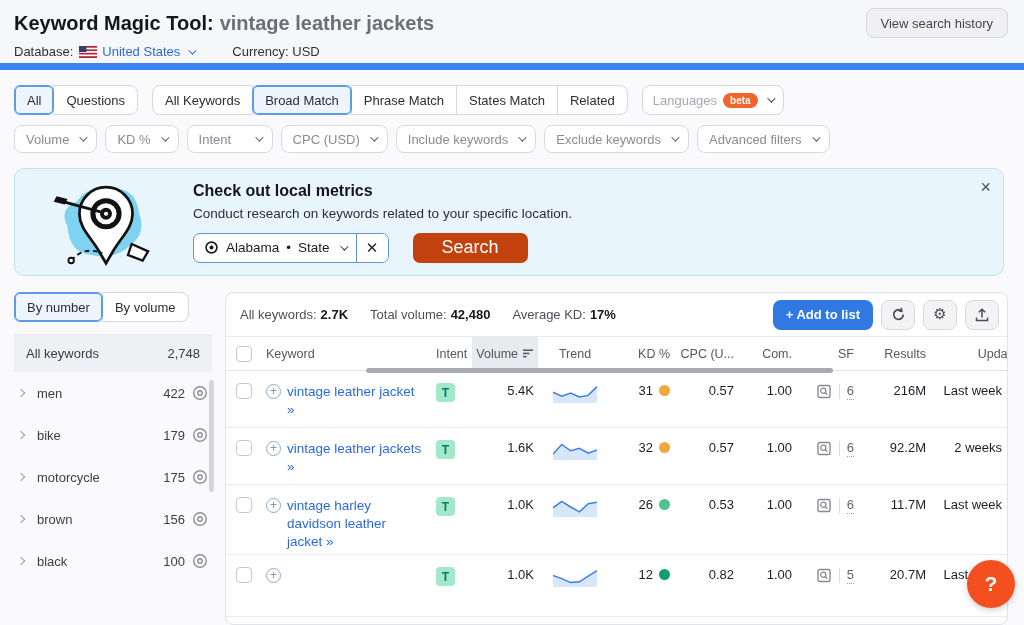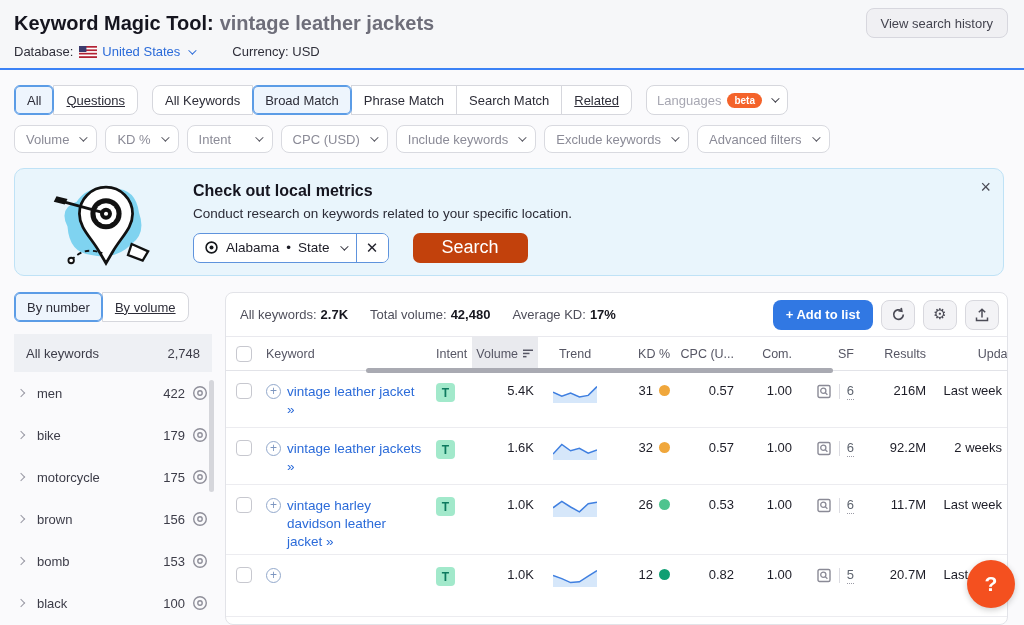--- a/index.html
+++ b/index.html
@@ -1,36 +1,36 @@
 <!DOCTYPE html>
 <html><head>
 <meta charset="utf-8">
 <style>
   * { margin:0; padding:0; box-sizing:border-box; }
   html,body { width:1024px; height:625px; overflow:hidden; }
   body { font-family:"Liberation Sans", sans-serif; background:#fafafc; color:#1c1c26; position:relative; }
 
   
-  .topbar { height:70px; background:#f6f7f9; border-bottom:2px solid #3b82f6; padding:12px 14px 0 14px; position:relative; }
+  .topbar { height:70px; background:#f6f7f9; border-bottom:7px solid #3b82f6; padding:12px 14px 0 14px; position:relative; }
   .page-title { font-size:20px; font-weight:700; color:#15151f; }
   .page-title .query { color:#6e6e7a; font-weight:600; margin-left:6px; }
   .meta-row { margin-top:9px; font-size:13px; color:#2f2f3a; display:flex; align-items:center; gap:6px; }
   .db-link { color:#2b6bd9; display:inline-flex; align-items:center; gap:5px; cursor:pointer; }
   .meta-sep { width:26px; }
   .btn-history { position:absolute; top:8px; right:16px; height:30px; padding:0 14px; background:#f0f0f3; border:1px solid #d7d7de; border-radius:8px; font-size:13px; color:#44444f; font-family:inherit; }
 
   .chev { display:inline-block; width:6px; height:6px; border-right:1.7px solid currentColor; border-bottom:1.7px solid currentColor; transform:rotate(45deg) translateY(-2px); margin-left:3px; }
   .chev-right { display:inline-block; width:6px; height:6px; border-right:1.6px solid #9a9aa6; border-bottom:1.6px solid #9a9aa6; transform:rotate(-45deg); }
 
   
   .tabs-row { display:flex; gap:14px; margin:15px 14px 0 14px; }
   .seg { display:inline-flex; }
   .seg-btn { height:30px; padding:0 12px; background:#fff; border:1px solid #d6d7dd; font-size:13px; color:#2d2d38; font-family:inherit; margin-left:-1px; position:relative; }
   .seg-btn:first-child { border-radius:8px 0 0 8px; margin-left:0; }
-  .seg-btn:last-child { border-radius:0 8px 8px 0;text-decoration:underline; }
+  .seg-btn:last-child { border-radius:0 8px 8px 0; }
   .seg-btn.active { border:1px solid #5b9ce6; box-shadow:inset 0 0 0 1px #5b9ce6; background:#eef5fd; z-index:2; border-radius:6px; }
   .btn-languages { height:30px; padding:0 10px; background:#fff; border:1px solid #d6d7dd; border-radius:8px; font-size:13px; color:#a7a7b2; font-family:inherit; display:inline-flex; align-items:center; gap:6px; }
   .beta-pill { background:#f4632a; color:#fff; font-size:10px; font-weight:700; padding:2px 7px; border-radius:9px; }
   .btn-languages .chev { color:#3b3b45; }
 
   .filters-row { display:flex; gap:8px; margin:10px 14px 0 14px; }
   .filter-btn { height:28px; padding:0 11px; background:#fff; border:1px solid #d9dae0; border-radius:8px; font-size:13px; color:#8b8b97; font-family:inherit; display:inline-flex; align-items:center; gap:7px; }
   .filter-btn .chev { color:#55555f; }
   .filter-intent { width:86px; justify-content:space-between; }
 
@@ -134,21 +134,21 @@
 
 <div class="tabs-row">
   <div class="seg">
     <button class="seg-btn active">All</button>
     <button class="seg-btn">Questions</button>
   </div>
   <div class="seg">
     <button class="seg-btn">All Keywords</button>
     <button class="seg-btn active">Broad Match</button>
     <button class="seg-btn">Phrase Match</button>
-    <button class="seg-btn">Search Match</button>
+    <button class="seg-btn">States Match</button>
     <button class="seg-btn">Related</button>
   </div>
   <button class="btn-languages">
     <span>Languages</span>
     <span class="beta-pill">beta</span>
     <i class="chev"></i>
   </button>
 </div>
 
 <div class="filters-row">
@@ -270,31 +270,20 @@
         <span class="cnt">156</span>
         <span class="eye-icon">
             <svg width="16" height="16" viewBox="0 0 16 16">
               <circle cx="8" cy="8" r="6.3" fill="none" stroke="#8f8f9a" stroke-width="1.4"></circle>
               <circle cx="8" cy="8" r="2.2" fill="none" stroke="#8f8f9a" stroke-width="1.4"></circle>
             </svg>
           </span>
       </div>
       <div class="side-item">
         <i class="chev-right"></i>
-        <span class="lbl">bomb</span>
-        <span class="cnt">153</span>
-        <span class="eye-icon">
-            <svg width="16" height="16" viewBox="0 0 16 16">
-              <circle cx="8" cy="8" r="6.3" fill="none" stroke="#8f8f9a" stroke-width="1.4"></circle>
-              <circle cx="8" cy="8" r="2.2" fill="none" stroke="#8f8f9a" stroke-width="1.4"></circle>
-            </svg>
-          </span>
-      </div>
-      <div class="side-item">
-        <i class="chev-right"></i>
         <span class="lbl">black</span>
         <span class="cnt">100</span>
         <span class="eye-icon">
             <svg width="16" height="16" viewBox="0 0 16 16">
               <circle cx="8" cy="8" r="6.3" fill="none" stroke="#8f8f9a" stroke-width="1.4"></circle>
               <circle cx="8" cy="8" r="2.2" fill="none" stroke="#8f8f9a" stroke-width="1.4"></circle>
             </svg>
           </span>
       </div>
       <div class="side-scroll"></div>

